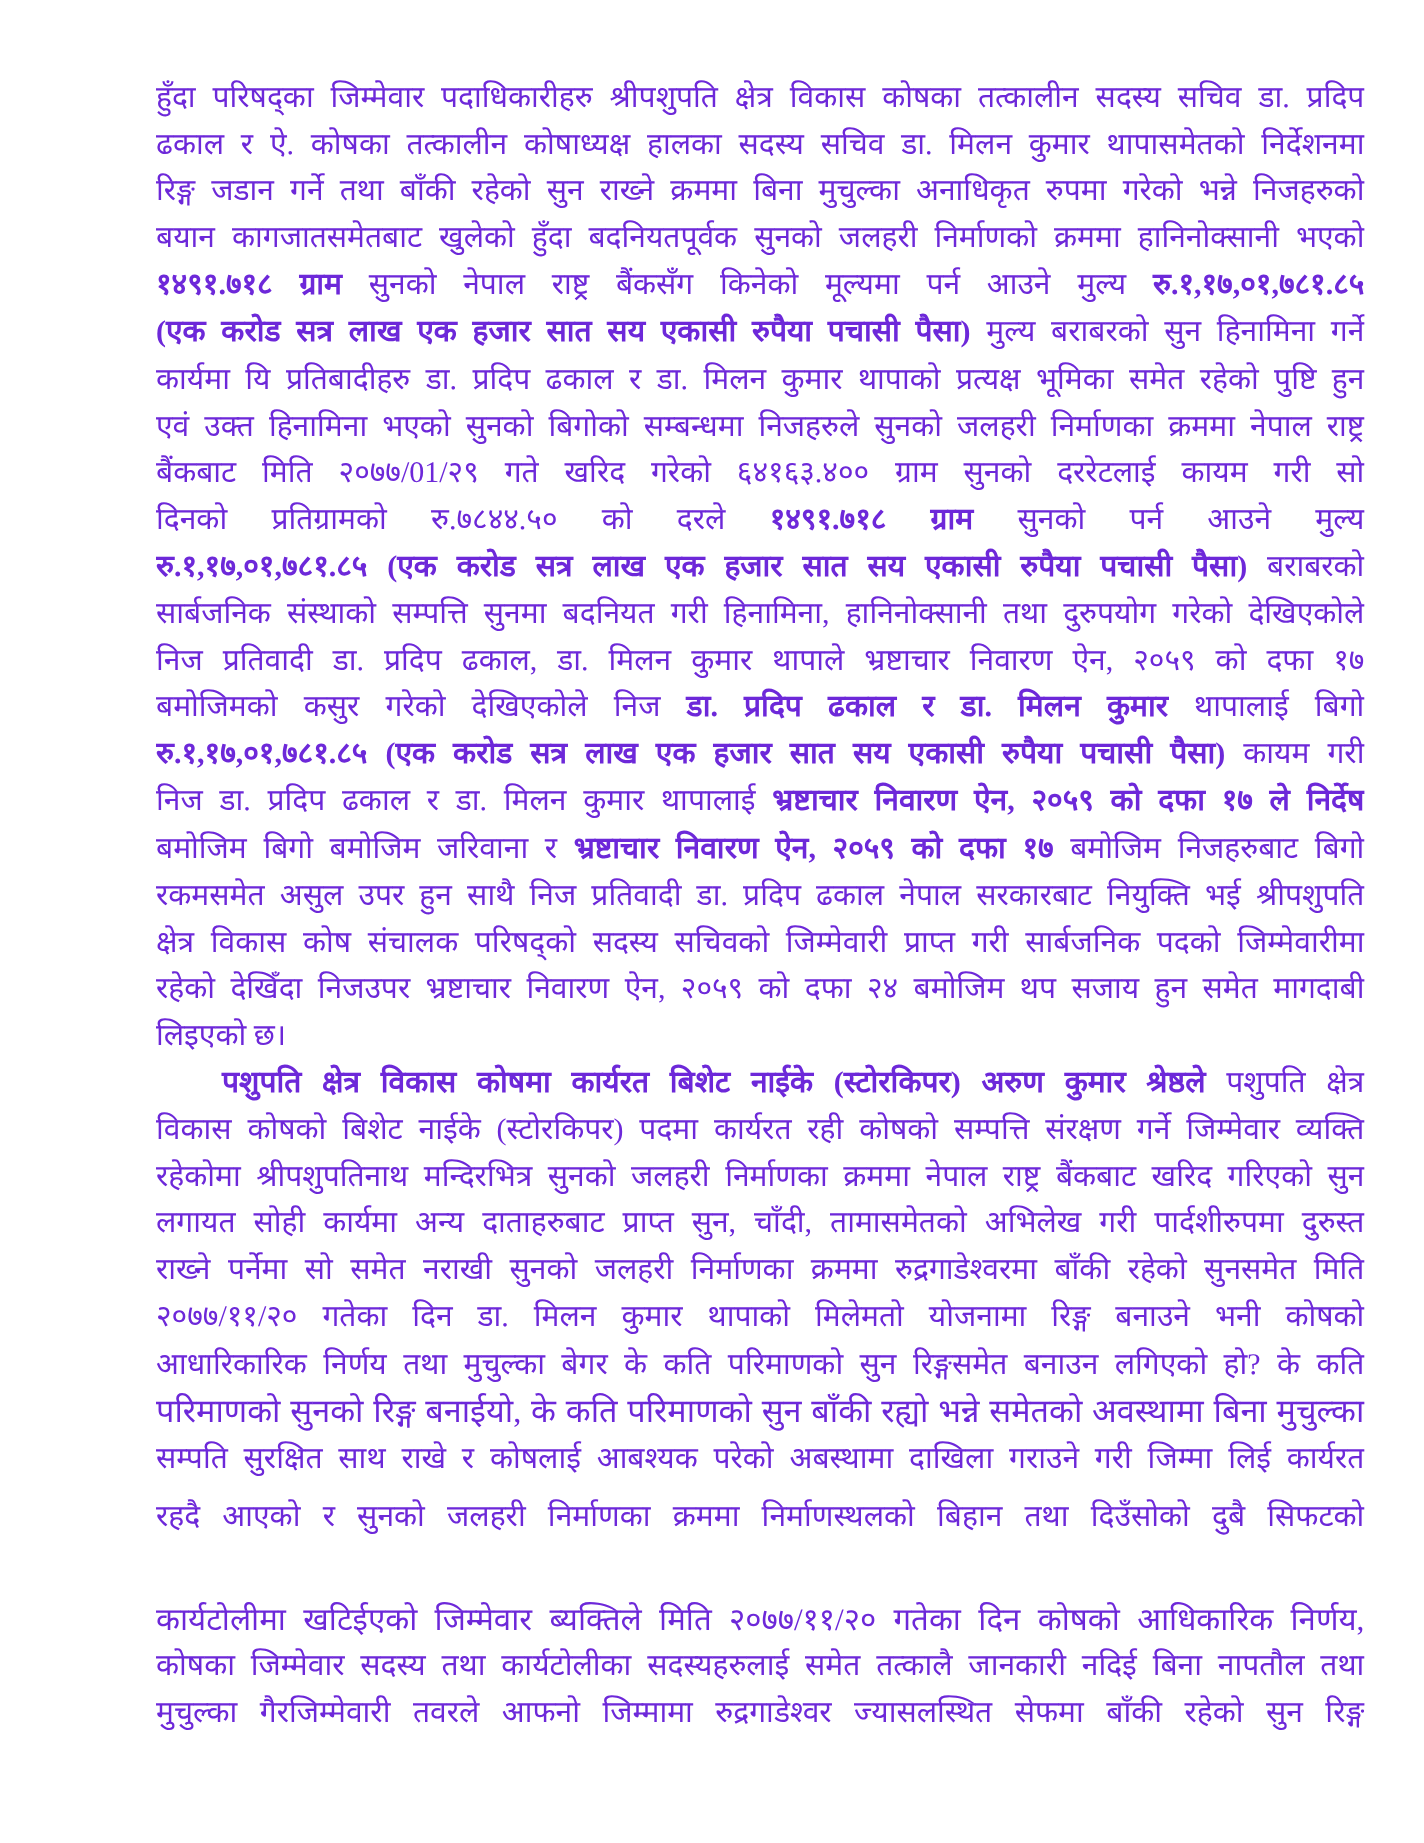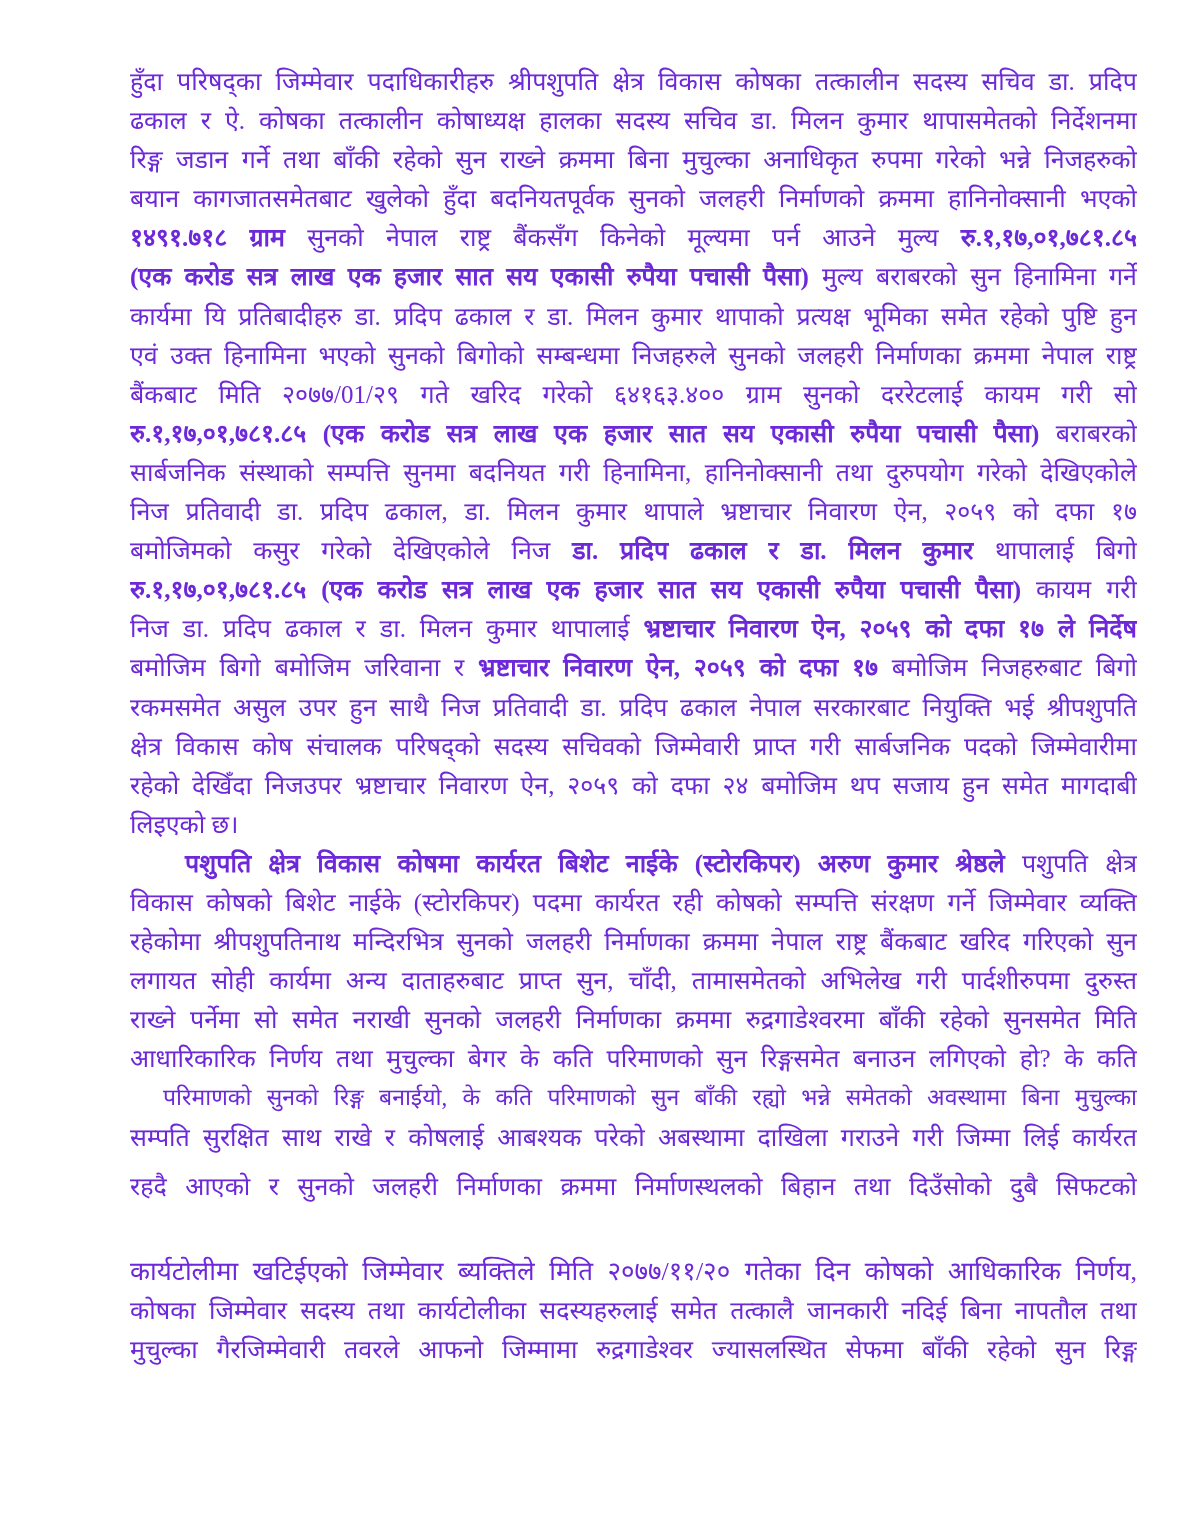--- a/index.html
+++ b/index.html
@@ -56,40 +56,42 @@
       <div class="paragraph">
         <div class="line" style="font-size: 25px;"><span>हुँदा परिषद्का जिम्मेवार पदाधिकारीहरु श्रीपशुपति क्षेत्र विकास कोषका तत्कालीन सदस्य सचिव डा. प्रदिप</span></div>
         <div class="line" style="font-size: 25px;"><span>ढकाल र ऐ. कोषका तत्कालीन कोषाध्यक्ष हालका सदस्य सचिव डा. मिलन कुमार थापासमेतको निर्देशनमा</span></div>
         <div class="line" style="font-size: 25px;"><span>रिङ्ग जडान गर्ने तथा बाँकी रहेको सुन राख्ने क्रममा बिना मुचुल्का अनाधिकृत रुपमा गरेको भन्ने निजहरुको</span></div>
         <div class="line" style="font-size: 25px;"><span>बयान कागजातसमेतबाट खुलेको हुँदा बदनियतपूर्वक सुनको जलहरी निर्माणको क्रममा हानिनोक्सानी भएको</span></div>
         <div class="line" style="font-size: 25px;"><span class="bold">१४९१.७१८ ग्राम </span><span>सुनको नेपाल राष्ट्र बैंकसँग किनेको मूल्यमा पर्न आउने मुल्य </span><span class="bold">रु.१,१७,०१,७८१.८५</span></div>
         <div class="line" style="font-size: 25px;"><span class="bold">(एक करोड सत्र लाख एक हजार सात सय एकासी रुपैया पचासी पैसा) </span><span>मुल्य बराबरको सुन हिनामिना गर्ने</span></div>
         <div class="line" style="font-size: 25px;"><span>कार्यमा यि प्रतिबादीहरु डा. प्रदिप ढकाल र डा. मिलन कुमार थापाको प्रत्यक्ष भूमिका समेत रहेको पुष्टि हुन</span></div>
         <div class="line" style="font-size: 25px;"><span>एवं उक्त हिनामिना भएको सुनको बिगोको सम्बन्धमा निजहरुले सुनको जलहरी निर्माणका क्रममा नेपाल राष्ट्र</span></div>
         <div class="line" style="font-size: 25px;"><span>बैंकबाट मिति २०७७/01/२९ गते खरिद गरेको ६४१६३.४०० ग्राम सुनको दररेटलाई कायम गरी सो</span></div>
+        <div class="line" style="font-size: 25px;"><span>दिनको प्रतिग्रामको रु.७८४४.५० को दरले </span><span class="bold">१४९१.७१८ ग्राम </span><span>सुनको पर्न आउने मुल्य</span></div>
         <div class="line" style="font-size: 25px;"><span class="bold">रु.१,१७,०१,७८१.८५ (एक करोड सत्र लाख एक हजार सात सय एकासी रुपैया पचासी पैसा) </span><span>बराबरको</span></div>
         <div class="line" style="font-size: 25px;"><span>सार्बजनिक संस्थाको सम्पत्ति सुनमा बदनियत गरी हिनामिना, हानिनोक्सानी तथा दुरुपयोग गरेको देखिएकोले</span></div>
         <div class="line" style="font-size: 25px;"><span>निज प्रतिवादी डा. प्रदिप ढकाल, डा. मिलन कुमार थापाले भ्रष्टाचार निवारण ऐन, २०५९ को दफा १७</span></div>
         <div class="line" style="font-size: 25px;"><span>बमोजिमको कसुर गरेको देखिएकोले निज </span><span class="bold">डा. प्रदिप ढकाल र डा. मिलन कुमार </span><span>थापालाई बिगो</span></div>
         <div class="line" style="font-size: 25px;"><span class="bold">रु.१,१७,०१,७८१.८५ (एक करोड सत्र लाख एक हजार सात सय एकासी रुपैया पचासी पैसा) </span><span>कायम गरी</span></div>
         <div class="line" style="font-size: 25px;"><span>निज डा. प्रदिप ढकाल र डा. मिलन कुमार थापालाई </span><span class="bold">भ्रष्टाचार निवारण ऐन, २०५९ को दफा १७ ले निर्देष</span></div>
         <div class="line" style="font-size: 25px;"><span>बमोजिम बिगो बमोजिम जरिवाना र </span><span class="bold">भ्रष्टाचार निवारण ऐन, २०५९ को दफा १७ </span><span>बमोजिम निजहरुबाट बिगो</span></div>
         <div class="line" style="font-size: 25px;"><span>रकमसमेत असुल उपर हुन साथै निज प्रतिवादी डा. प्रदिप ढकाल नेपाल सरकारबाट नियुक्ति भई श्रीपशुपति</span></div>
         <div class="line" style="font-size: 25px;"><span>क्षेत्र विकास कोष संचालक परिषद्को सदस्य सचिवको जिम्मेवारी प्राप्त गरी सार्बजनिक पदको जिम्मेवारीमा</span></div>
         <div class="line" style="font-size: 25px;"><span>रहेको देखिँदा निजउपर भ्रष्टाचार निवारण ऐन, २०५९ को दफा २४ बमोजिम थप सजाय हुन समेत मागदाबी</span></div>
         <div class="line no-justify" style="font-size: 25px;"><span>लिइएको छ।</span></div>
       </div>
       <div class="paragraph">
         <div class="line indent" style="font-size: 25px;"><span class="bold">पशुपति क्षेत्र विकास कोषमा कार्यरत बिशेट नाईके (स्टोरकिपर) अरुण कुमार श्रेष्ठले </span><span>पशुपति क्षेत्र</span></div>
         <div class="line" style="font-size: 25px;"><span>विकास कोषको बिशेट नाईके (स्टोरकिपर) पदमा कार्यरत रही कोषको सम्पत्ति संरक्षण गर्ने जिम्मेवार व्यक्ति</span></div>
         <div class="line" style="font-size: 25px;"><span>रहेकोमा श्रीपशुपतिनाथ मन्दिरभित्र सुनको जलहरी निर्माणका क्रममा नेपाल राष्ट्र बैंकबाट खरिद गरिएको सुन</span></div>
         <div class="line" style="font-size: 25px;"><span>लगायत सोही कार्यमा अन्य दाताहरुबाट प्राप्त सुन, चाँदी, तामासमेतको अभिलेख गरी पार्दशीरुपमा दुरुस्त</span></div>
         <div class="line" style="font-size: 25px;"><span>राख्ने पर्नेमा सो समेत नराखी सुनको जलहरी निर्माणका क्रममा रुद्रगाडेश्वरमा बाँकी रहेको सुनसमेत मिति</span></div>
+        <div class="line" style="font-size: 25px;"><span>२०७७/११/२० गतेका दिन डा. मिलन कुमार थापाको मिलेमतो योजनामा रिङ्ग बनाउने भनी कोषको</span></div>
         <div class="line" style="font-size: 25px;"><span>आधारिकारिक निर्णय तथा मुचुल्का बेगर के कति परिमाणको सुन रिङ्गसमेत बनाउन लगिएको हो? के कति</span></div>
-        <div class="line" style="font-size: 23px; margin-left: 33px;"><span>परिमाणको सुनको रिङ्ग बनाईयो, के कति परिमाणको सुन बाँकी रह्यो भन्ने समेतको अवस्थामा बिना मुचुल्का</span></div>
+        <div class="line" style="font-size: 27px;"><span>परिमाणको सुनको रिङ्ग बनाईयो, के कति परिमाणको सुन बाँकी रह्यो भन्ने समेतको अवस्थामा बिना मुचुल्का</span></div>
         <div class="line" style="font-size: 25px;"><span>सम्पति सुरक्षित साथ राखे र कोषलाई आबश्यक परेको अबस्थामा दाखिला गराउने गरी जिम्मा लिई कार्यरत</span></div>
         <div class="line" style="font-size: 25px; margin-top: 10px;"><span>रहदै आएको र सुनको जलहरी निर्माणका क्रममा निर्माणस्थलको बिहान तथा दिउँसोको दुबै सिफटको</span></div>
         <div class="line" style="font-size: 26px; margin-top: 46px;"><span>कार्यटोलीमा खटिईएको जिम्मेवार ब्यक्तिले मिति २०७७/११/२० गतेका दिन कोषको आधिकारिक निर्णय,</span></div>
         <div class="line" style="font-size: 25px;"><span>कोषका जिम्मेवार सदस्य तथा कार्यटोलीका सदस्यहरुलाई समेत तत्कालै जानकारी नदिई बिना नापतौल तथा</span></div>
         <div class="line" style="font-size: 25px;"><span>मुचुल्का गैरजिम्मेवारी तवरले आफनो जिम्मामा रुद्रगाडेश्वर ज्यासलस्थित सेफमा बाँकी रहेको सुन रिङ्ग</span></div>
       </div>
     </div>
 </div>
 
 </body></html>

